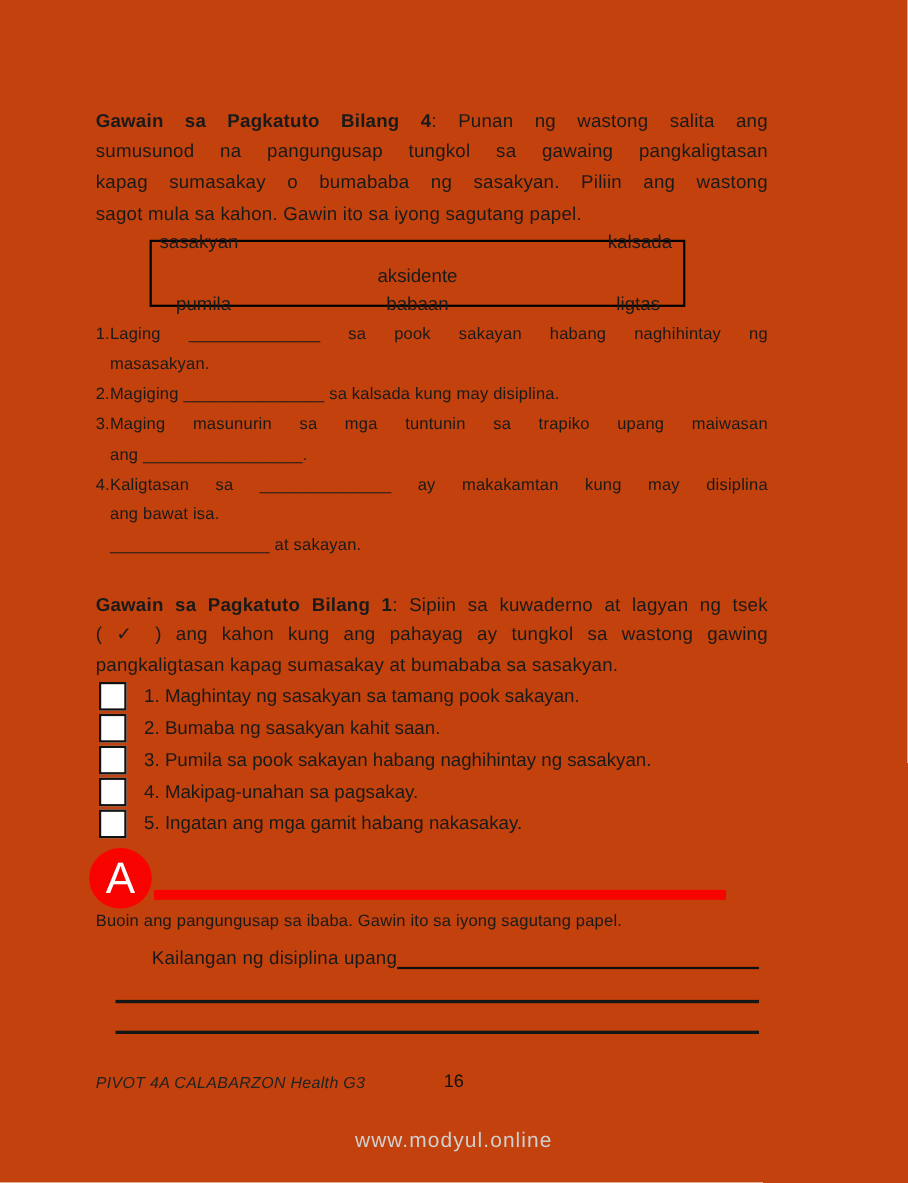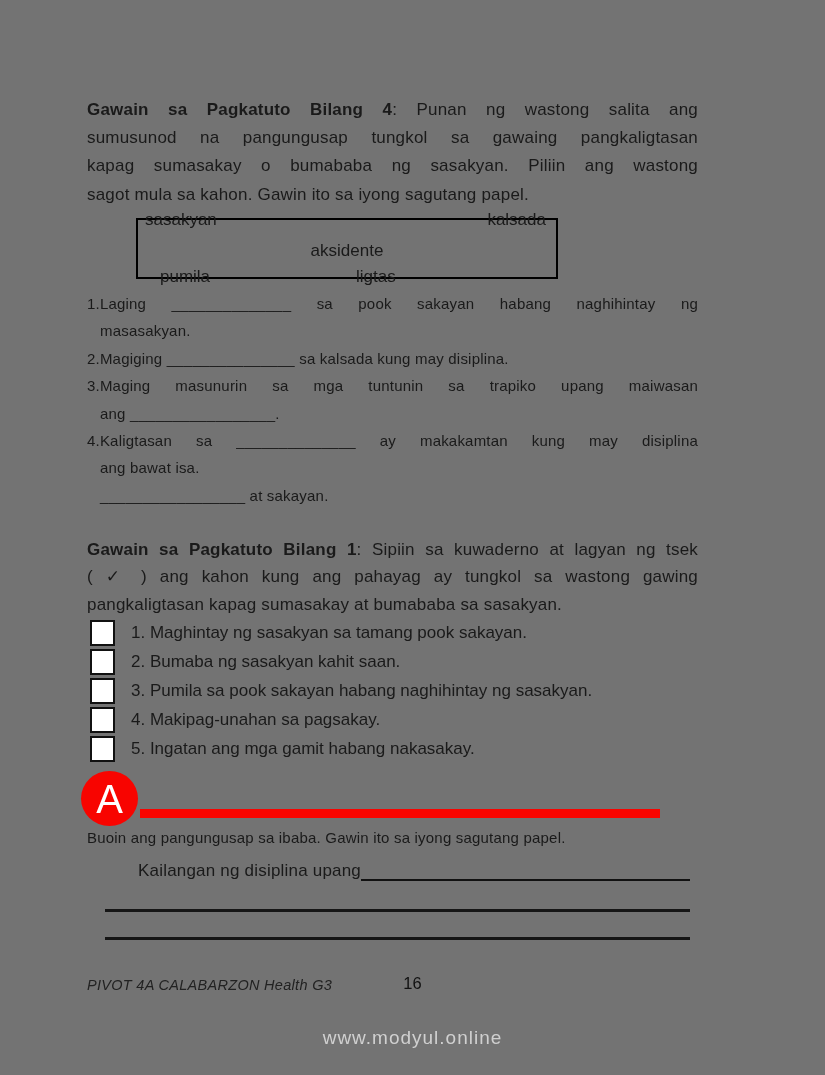--- a/index.html
+++ b/index.html
@@ -1,34 +1,34 @@
 <!DOCTYPE html>
 <html><head>
 <meta charset="utf-8">
 <style>
   * { margin:0; padding:0; box-sizing:border-box; }
   html,body { background:#ffffff; }
   .page {
     position:relative;
     width:825px; height:1075px;
     margin:0 auto;
-    background:#737373;
+    background:#c2410c;
     font-family:"Liberation Sans","DejaVu Sans",sans-serif;
     color:#1a1a1a;
     overflow:hidden;
   }
   .para { position:absolute; font-size:17px; line-height:28.2px; letter-spacing:0.2px; }
   .line { text-align:left; }
   .jl { text-align:justify; text-align-last:justify; }
   b { font-weight:bold; }
 
   #act4-para { left:87px; top:96px; width:611px; }
 
   .wordbox {
-    position:absolute; left:136px; top:218px; width:422px; height:61px;
+    position:absolute; left:136px; top:218px; width:487px; height:61px;
     border:2px solid #000;
     display:grid; grid-template-columns:1fr 1fr 1fr;
     align-content:center;
     font-size:17px; line-height:26px;
   }
   .wb-c1a { text-align:left;  padding-left:7px;  }
   .wb-c2a { text-align:center;margin-top:31px; }
   .wb-c3a { text-align:right; padding-right:10px; }
   .wb-c1b { text-align:left;  padding-left:22px; }
   .wb-c2b { text-align:center; }
@@ -80,20 +80,21 @@
     <div class="line jl">sumusunod na pangungusap tungkol sa gawaing pangkaligtasan</div>
     <div class="line jl">kapag sumasakay o bumababa ng sasakyan. Piliin ang wastong</div>
     <div class="line">sagot mula sa kahon. Gawin ito sa iyong sagutang papel.</div>
   </div>
 
   <div class="wordbox">
     <div class="wb-c1a">sasakyan</div>
     <div class="wb-c2a">aksidente</div>
     <div class="wb-c3a">kalsada</div>
     <div class="wb-c1b">pumila</div>
+    <div class="wb-c2b">babaan</div>
     <div class="wb-c3b">ligtas</div>
   </div>
 
   <div id="items">
     <div class="hang jl">1.Laging ______________ sa pook sakayan habang naghihintay ng</div>
     <div class="cont">masasakyan.</div>
     <div class="hang">2.Magiging _______________ sa kalsada kung may disiplina.</div>
     <div class="hang jl">3.Maging masunurin sa mga tuntunin sa trapiko upang maiwasan</div>
     <div class="cont">ang _________________.</div>
     <div class="hang jl">4.Kaligtasan sa ______________ ay makakamtan kung may disiplina</div>

